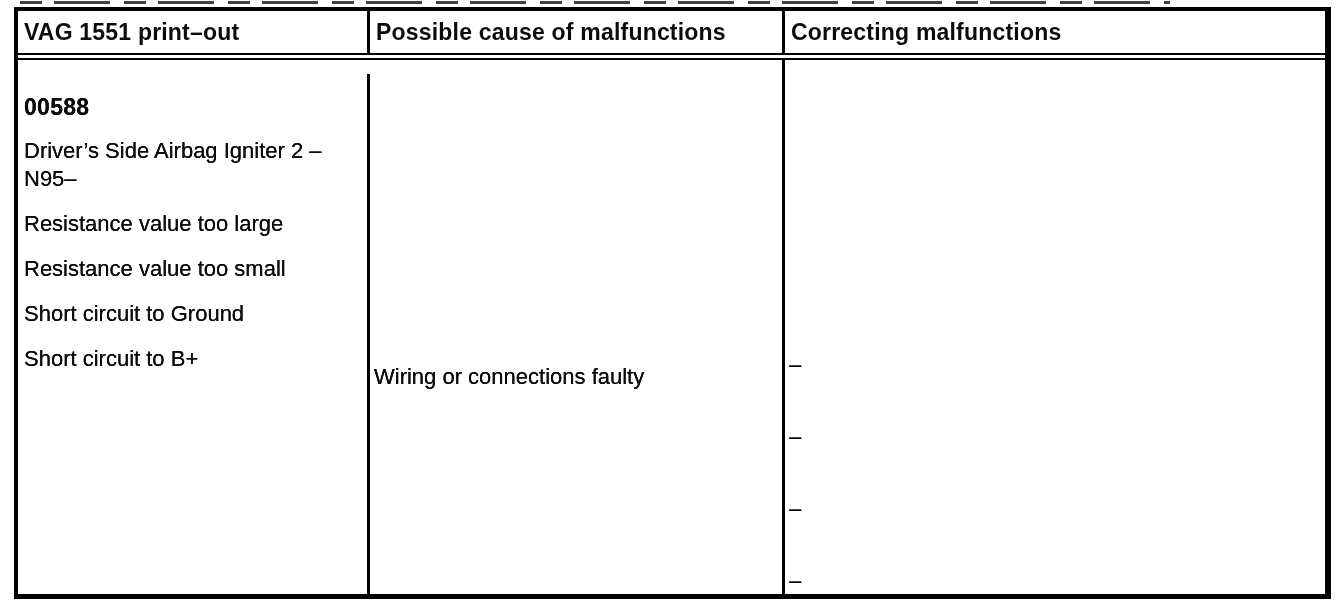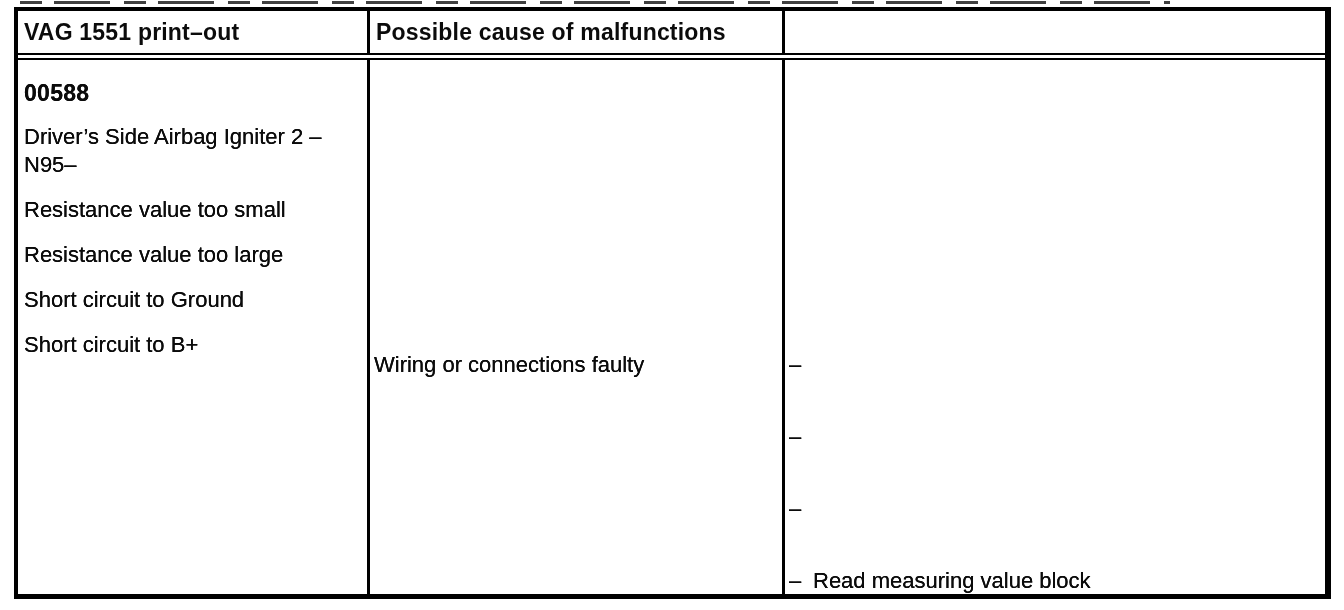--- a/index.html
+++ b/index.html
@@ -52,22 +52,22 @@
   .cell.bordered { border-right: 3px solid #000; }
   .hcell {
     font-weight: bold;
     font-size: 23px;
     line-height: 26px;
     padding: 8px 4px 8px 6px;
     letter-spacing: .2px;
   }
   .body { flex: 1; overflow: hidden; }
   .col { box-sizing: border-box; overflow: hidden; }
-  .col1 { padding: 18px 4px 0 6px; }
-  .col2 { padding: 0 6px 0 4px; }
+  .col1 { padding: 18px 4px 0 6px; margin-top: 14px; }
+  .col2 { padding: 12px 6px 0 4px; }
   .col3 { padding: 0 8px 0 4px; }
 
   .txt {
     font-size: 22px;
     line-height: 28px;
     text-shadow: 0 0 .5px #000;
   }
   .code {
     font-weight: bold;
     font-size: 23px;
@@ -102,48 +102,48 @@
   <div class="speck" style="left:430px;top:231px;width:2px;height:2px;"></div>
   <div class="speck" style="left:1312px;top:316px;width:2px;height:3px;"></div>
   <div class="speck" style="left:546px;top:383px;width:2px;height:2px;"></div>
   <div class="speck" style="left:1093px;top:472px;width:2px;height:2px;"></div>
 
   <div class="tbl">
 
     <div class="row hdr">
       <div class="cell bordered hcell">VAG 1551 print–out</div>
       <div class="cell bordered hcell">Possible cause of malfunctions</div>
+      <div class="cell hcell">Correcting malfunctions</div>
     </div>
 
     <div class="row body">
 
       <div class="col cell bordered col1">
         <p class="code">00588</p>
         <p class="txt fault-line">Driver’s Side Airbag Igniter 2 –N95–</p>
+        <p class="txt fault-line">Resistance value too large</p>
         <p class="txt fault-line">Resistance value too small</p>
-        <p class="txt fault-line">Resistance value too large</p>
         <p class="txt fault-line">Short circuit to Ground</p>
         <p class="txt fault-line">Short circuit to B+</p>
       </div>
 
       <div class="col cell bordered col2">
         <div class="pair first">Wiring or connections faulty</div>
       </div>
 
       <div class="col cell col3">
         <div class="pair first corr">
           <span class="dash">–</span>
         </div>
         <div class="pair corr">
           <span class="dash">–</span>
         </div>
         <div class="pair corr">
           <span class="dash">–</span>
         </div>
         <div class="pair corr">
           <span class="dash">–</span>
-          <span class="ctext">Read measuring value block</span>
         </div>
       </div>
 
     </div>
   </div>
 </div>
 
 </body></html>

